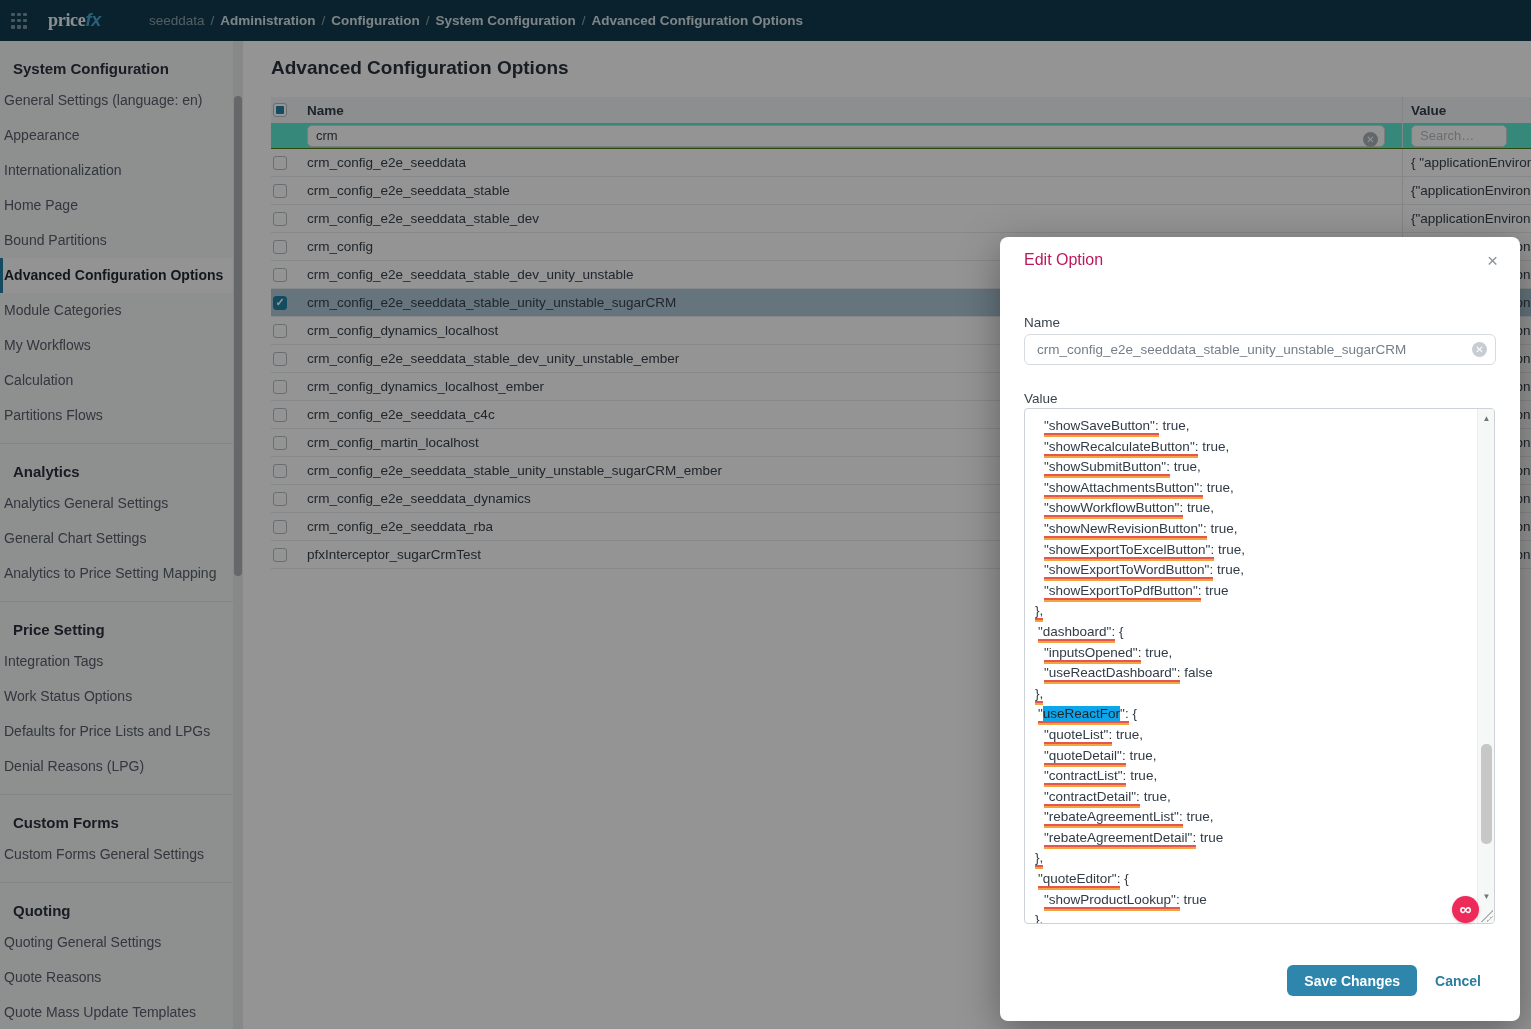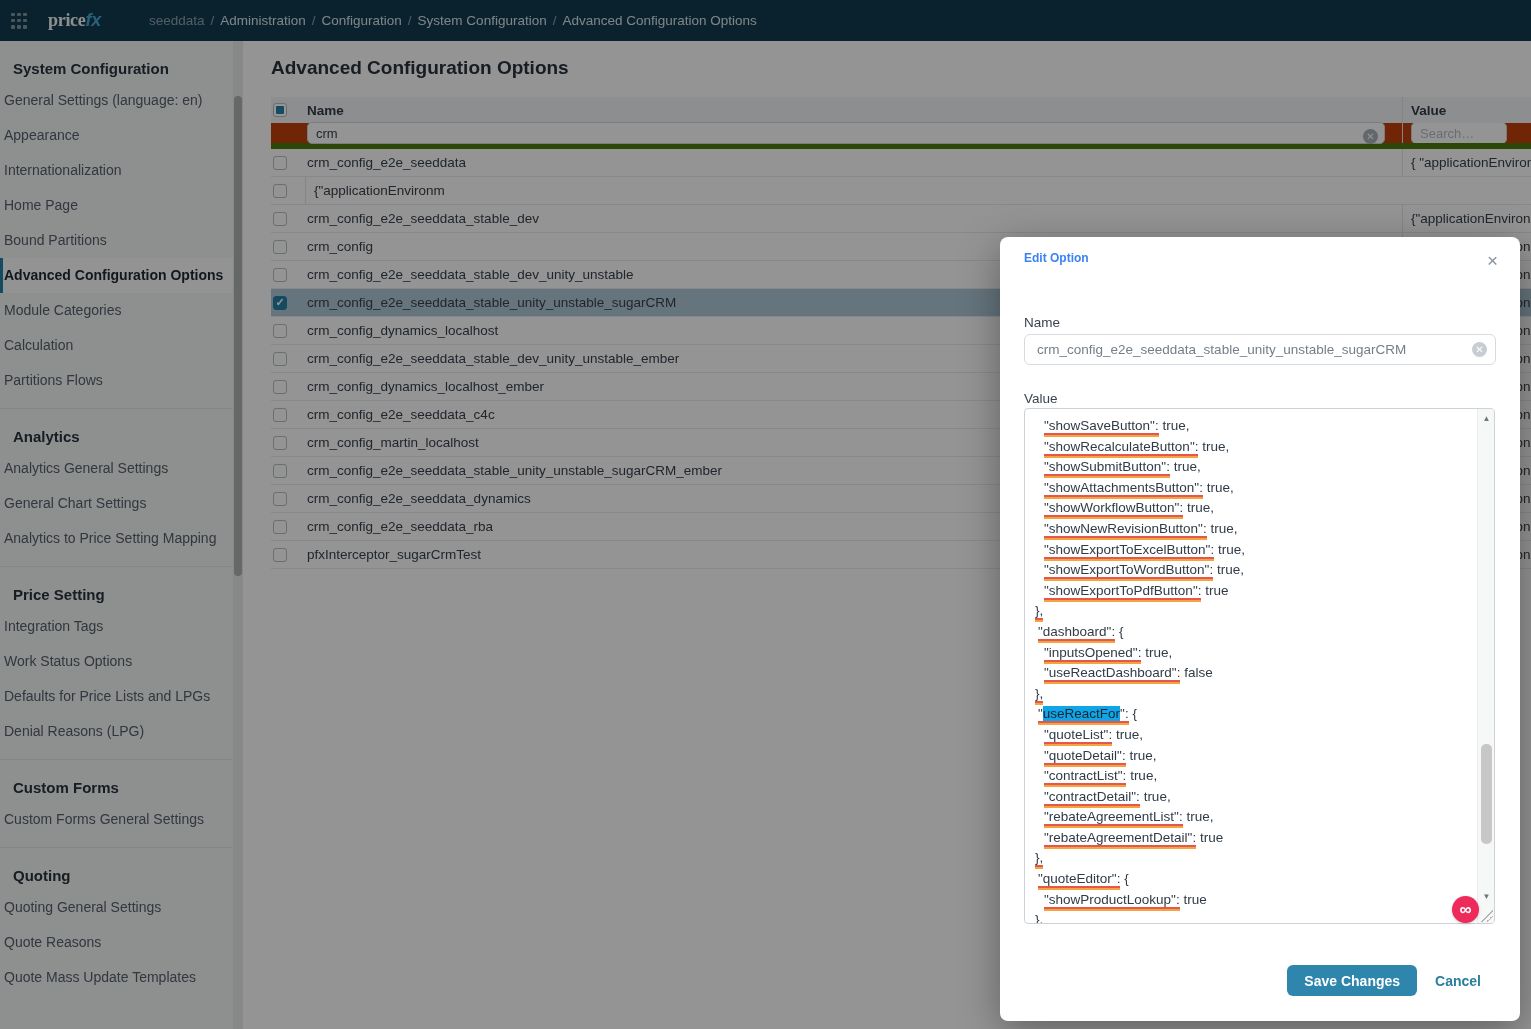--- a/index.html
+++ b/index.html
@@ -11,21 +11,21 @@
   .topbar { position:absolute; top:0; left:0; width:100%; height:41px; background:#113c4e;
             display:flex; align-items:center; z-index:1; }
   .waffle { margin-left:11px; width:16px; height:16px; display:grid;
             grid-template-columns:repeat(3,1fr); grid-template-rows:repeat(3,1fr); gap:2.5px; cursor:pointer; }
   .waffle i { background:#7e95a0; border-radius:1px; }
   .logo { margin-left:21px; font-size:18px; letter-spacing:-0.3px; white-space:nowrap; }
   .logo .p1 { color:#f2f5f6; font-weight:700;font-family:Liberation Serif, serif; }
   .logo .p2 { color:#47a8d8; font-weight:700; font-style:italic; }
   .crumbs { margin-left:48px; font-size:13.5px; white-space:nowrap; }
   .crumbs .seg0 { color:#8ea3ad; font-weight:400; }
-  .crumbs .seg { color:#d9e3e8; font-weight:400; }
+  .crumbs .seg { color:#d9e3e8; font-weight:700; }
   .crumbs .sep { color:#8ea3ad; font-weight:400; padding:0 6px; }
 
   
   .sidebar { position:absolute; top:41px; left:0; width:233px; height:988px; background:#f4f6f7; overflow:hidden; }
   .side-sec-title { font-size:15px; font-weight:700; color:#29333d; padding:19px 0 6px 13px; }
   .side-item { position:relative; height:35px; line-height:35px; font-size:14px; color:#57616b;
                padding-left:4px; cursor:pointer; white-space:nowrap; }
   .side-item.active { background:#fdfefe; color:#1e2830; font-weight:700; }
   .side-item.active::before { content:""; position:absolute; left:0; top:0; width:3px; height:100%; background:#2581a5; }
   .side-divider { border-top:1px solid #e2e6e8; margin-top:10px; }
@@ -33,21 +33,21 @@
   .side-scroll .thumb { position:absolute; left:1px; top:55px; width:8px; height:480px; background:#aeb2b5; border-radius:4px; }
 
   
   .main { position:absolute; top:41px; left:243px; width:1288px; height:988px; background:#fff; overflow:hidden; }
   .page-title { position:absolute; left:28px; top:16px; font-size:19px; font-weight:700; color:#29323c; }
 
   .tbl { position:absolute; left:28px; top:56px; width:1260px; }
   .tr { display:flex; align-items:center; height:28px; border-bottom:1px solid #e8eaec; background:#fff; }
   .tr.selected { background:#aec9d8; }
   .th { background:#f3f4f6; border-bottom:none; height:26px; }
-  .tfilter { background:#c2410c; height:26px; border-bottom:6px solid #4d7c0f; }
+  .tfilter { background:#5eead4; height:26px; border-bottom:1px solid #4d7c0f; }
   .c-check { width:34px; flex:0 0 34px; display:flex; align-items:center; padding-left:2px; }
   .c-name { flex:0 0 1097px; width:1097px; padding-left:2px; font-size:13.5px; color:#39424c;
             white-space:nowrap; overflow:hidden; }
   .c-value { flex:1 1 auto; border-left:1px solid #e2e5e7; padding-left:8px; font-size:13.5px; color:#39424c;
              white-space:nowrap; overflow:hidden; height:100%; display:flex; align-items:center; }
   .th .c-name, .th .c-value { font-weight:700; color:#333d47; }
   .cb { width:14px; height:14px; border:1px solid #b5bdc3; border-radius:3px; background:#fff;
         display:inline-flex; align-items:center; justify-content:center; cursor:pointer; }
   .cb.indet i { width:8px; height:8px; background:#2581a5; border-radius:1px; }
   .cb.checked { background:#2581a5; border-color:#2581a5; color:#fff; font-size:11px; font-weight:700; }
@@ -57,21 +57,21 @@
   .clear-x { position:absolute; right:7px; top:3.5px; width:15px; height:15px; border-radius:50%;
              background:#aab2b8; color:#fff; font-size:10px; line-height:15px; text-align:center; cursor:pointer; }
   .value-search { width:96px; height:22px; border:1px solid #d3d8dc; border-radius:5px; background:#fff;
                   font-size:13px; color:#39424c; padding:0 8px; outline:none; font-family:inherit; }
   .value-search::placeholder { color:#b7bec4; }
 
   
   .overlay { position:absolute; inset:0; background:rgba(0,0,0,0.42); z-index:5; }
   .modal { position:absolute; left:1000px; top:237px; width:520px; height:784px; background:#fff;
            border-radius:8px; box-shadow:0 10px 40px rgba(0,0,0,.35); z-index:6; }
-  .modal-title { position:absolute; left:24px; top:14px; font-size:12px; font-weight:700; color:#3b82f6; }
+  .modal-title { position:absolute; left:24px; top:14px; font-size:16px; font-weight:400; color:#be185d; }
   .modal-close { position:absolute; right:22px; top:14px; font-size:19px; color:#8a939b; cursor:pointer; line-height:20px; }
   .fld-label { position:absolute; left:24px; font-size:13.5px; color:#3a444e; }
   .lbl-name { top:78px; }
   .lbl-value { top:154px; }
   .name-input-wrap { position:absolute; left:24px; top:97px; width:472px; height:31px; }
   .name-input { width:100%; height:100%; border:1px solid #d6dbdf; border-radius:6px; padding:0 30px 0 12px;
                 font-size:13.5px; color:#747e88; outline:none; font-family:inherit; background:#fff; }
   .name-clear { position:absolute; right:9px; top:8px; width:15px; height:15px; border-radius:50%;
                 background:#c7cdd2; color:#fff; font-size:10px; line-height:15px; text-align:center; cursor:pointer; }
 
@@ -124,20 +124,21 @@
 
   <div class="sidebar" id="sidebar">
       <div class="side-sec-title">System Configuration</div>
       <div class="side-item">General Settings (language: en)</div>
       <div class="side-item">Appearance</div>
       <div class="side-item">Internationalization</div>
       <div class="side-item">Home Page</div>
       <div class="side-item">Bound Partitions</div>
       <div class="side-item active">Advanced Configuration Options</div>
       <div class="side-item">Module Categories</div>
+      <div class="side-item">My Workflows</div>
       <div class="side-item">Calculation</div>
       <div class="side-item">Partitions Flows</div>
       <div class="side-divider"></div>
       <div class="side-sec-title">Analytics</div>
       <div class="side-item">Analytics General Settings</div>
       <div class="side-item">General Chart Settings</div>
       <div class="side-item">Analytics to Price Setting Mapping</div>
       <div class="side-divider"></div>
       <div class="side-sec-title">Price Setting</div>
       <div class="side-item">Integration Tags</div>
@@ -187,20 +188,21 @@
             <div class="c-check">
               <span class="cb"></span>
             </div>
             <div class="c-name">crm_config_e2e_seeddata</div>
             <div class="c-value">{ "applicationEnvironm</div>
           </div>
           <div class="tr">
             <div class="c-check">
               <span class="cb"></span>
             </div>
+            <div class="c-name">crm_config_e2e_seeddata_stable</div>
             <div class="c-value">{"applicationEnvironm</div>
           </div>
           <div class="tr">
             <div class="c-check">
               <span class="cb"></span>
             </div>
             <div class="c-name">crm_config_e2e_seeddata_stable_dev</div>
             <div class="c-value">{"applicationEnvironm</div>
           </div>
           <div class="tr">

